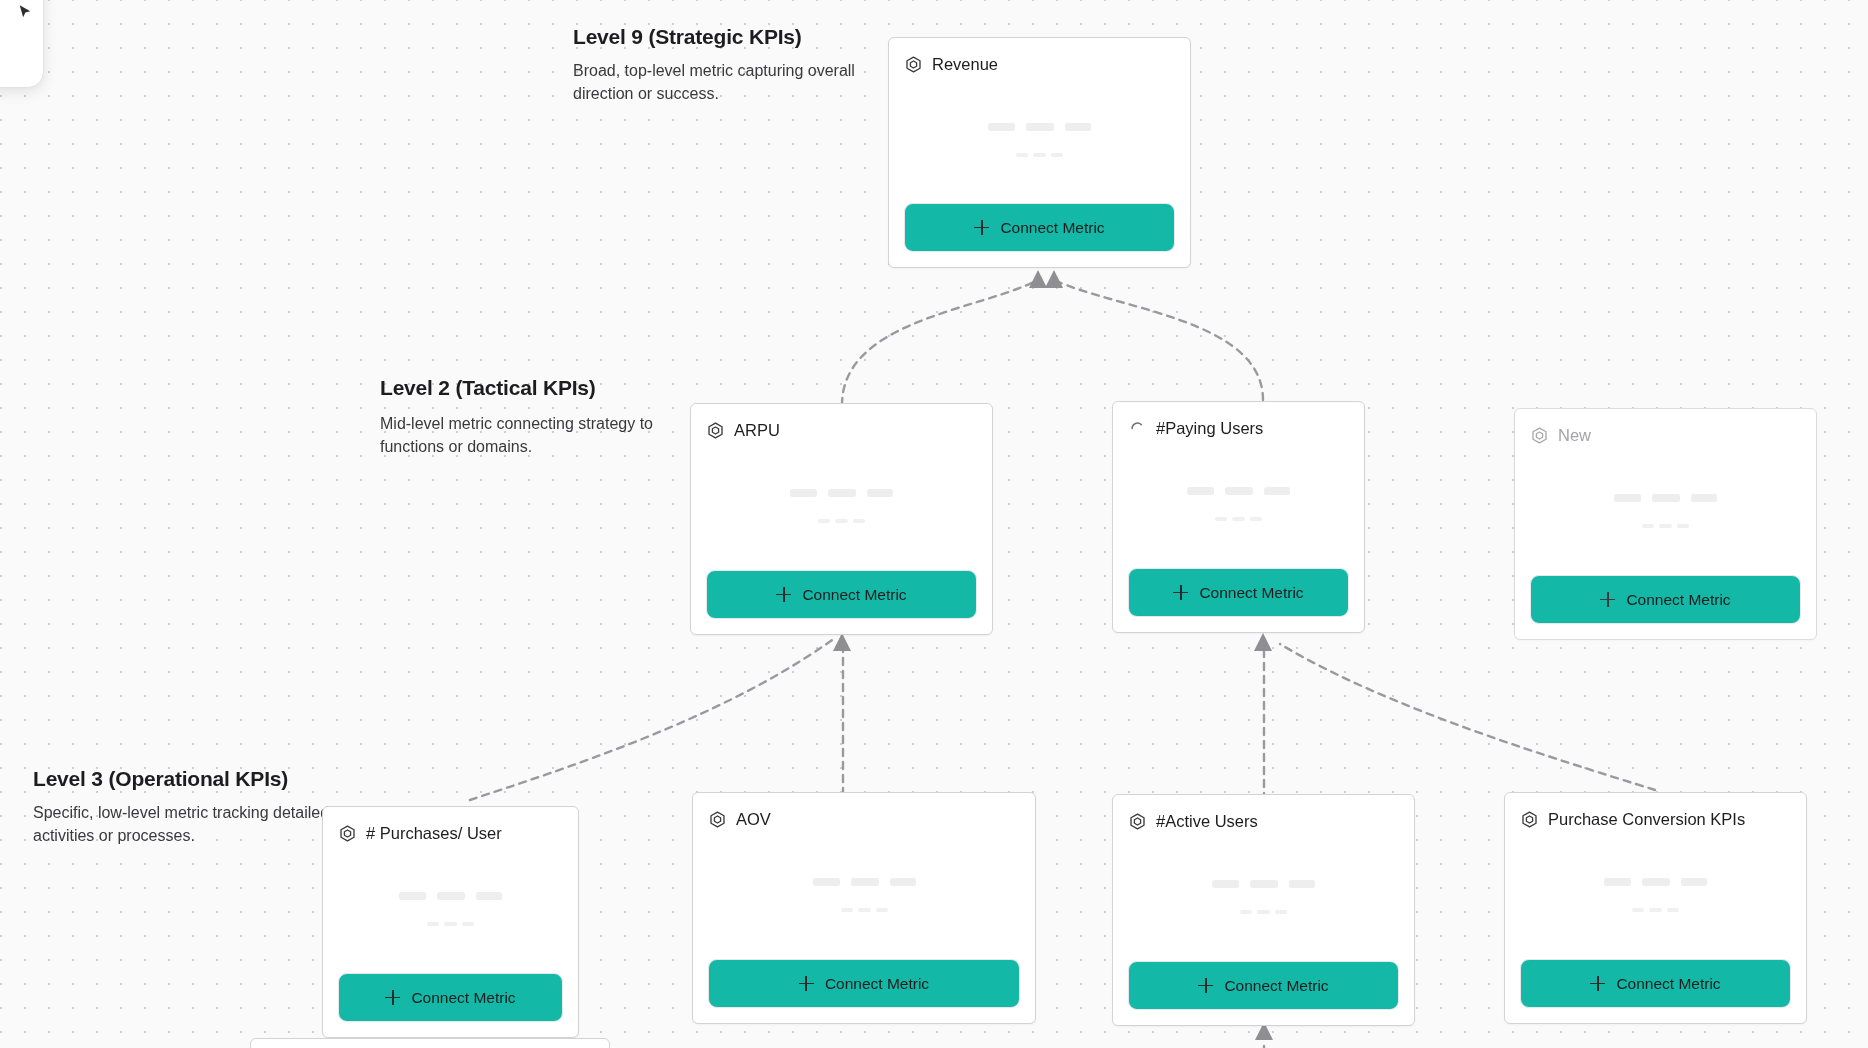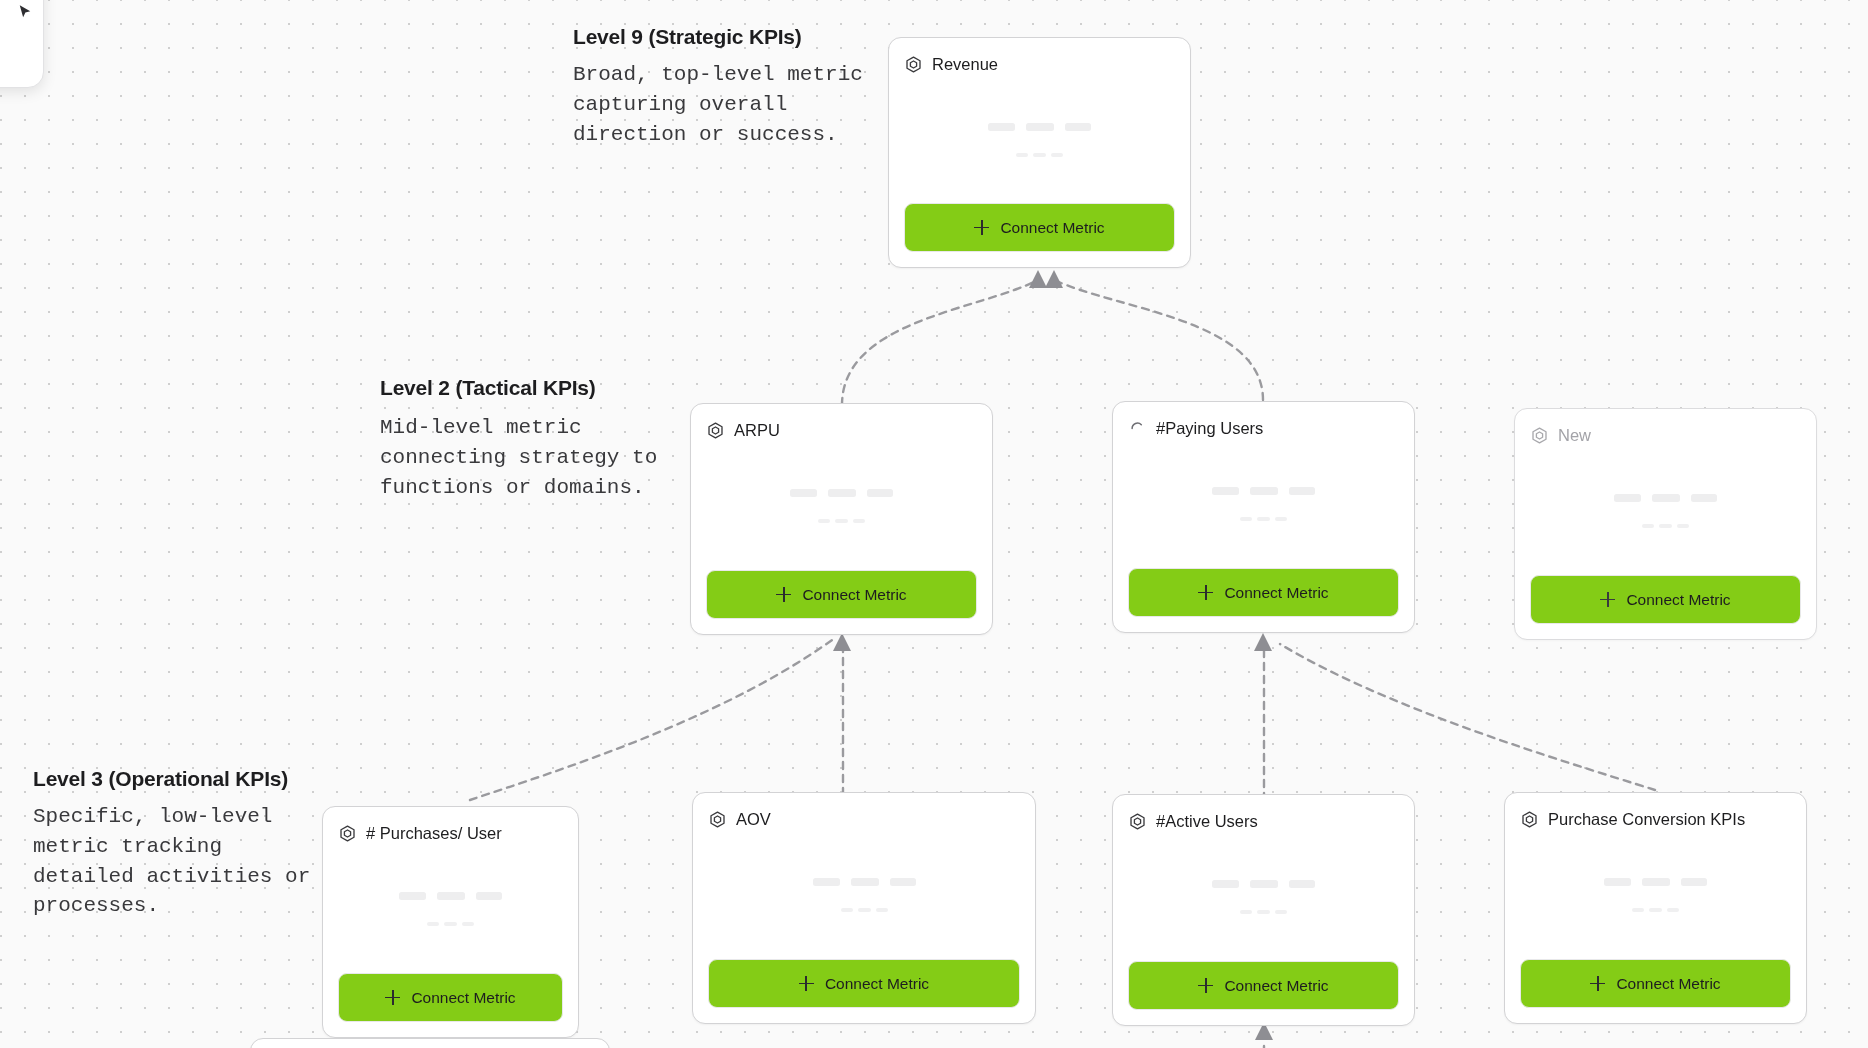--- a/index.html
+++ b/index.html
@@ -38,37 +38,36 @@
   }
   .level-title {
     font-size: 21px;
     font-weight: 700;
     color: #1d1d1f;
     letter-spacing: -0.2px;
     white-space: nowrap;
   }
   .level-desc {
     margin-top: 11px;
-    font-size: 21px;
+    font-size: 16px;
     line-height: 1.42;
     color: #39393c;
-    font-family: Liberation Mono, monospace;
   }
 
   #level-1 { left: 573px; top: 25px; }
   #level-2 { left: 380px; top: 376px; }
   #level-2 .level-desc { margin-top: 13px; }
   #level-3 { left: 33px; top: 767px; }
 
   
   .card {
     position: absolute;
     background: #ffffff;
     border: 1.4px solid #d3d3d5;
-    border-radius: 13px;
+    border-radius: 6px;
     box-shadow: 0 1px 2px rgba(0,0,0,0.045);
     display: flex;
     flex-direction: column;
     padding: 14px 15px 15px 15px;
   }
   .card.faded {
     border-color: #dcdcde;
     box-shadow: 0 1px 2px rgba(0,0,0,0.03);
   }
 
@@ -121,21 +120,21 @@
   .sk-row.small .s1 { width: 12px; }
   .sk-row.small .s2 { width: 13px; }
   .sk-row.small .s3 { width: 12px; }
 
   
   .connect-btn {
     flex: none;
     height: 49px;
     border: 1.2px solid #e8e8ea;
     border-radius: 9px;
-    background: #84cc16;
+    background: #14b8a6;
     display: flex;
     align-items: center;
     justify-content: center;
     gap: 11px;
     cursor: pointer;
     font-size: 15.5px;
     color: #1d1d1f;
     user-select: none;
   }
   .plus-icon {
@@ -273,21 +272,21 @@
         <span class="sk s2"></span>
         <span class="sk s3"></span>
       </div>
     </div>
     <div class="connect-btn">
       <span class="plus-icon"></span>
       <span>Connect Metric</span>
     </div>
   </div>
 
-  <div class="card" style="left:1112px; top:401px; width:303px; height:232px;">
+  <div class="card" style="left:1112px; top:401px; width:253px; height:232px;">
     <div class="card-head">
       <svg class="card-icon" viewBox="0 0 24 24" fill="none" stroke="#6e6e73" stroke-width="1.9" stroke-linecap="round">
         <path d="M5.2 12 A 6.8 6.8 0 0 1 16.8 7.2"></path>
       </svg>
       <div class="card-title">#Paying Users</div>
     </div>
     <div class="card-body">
       <div class="sk-row">
         <span class="sk w1"></span>
         <span class="sk w2"></span>

